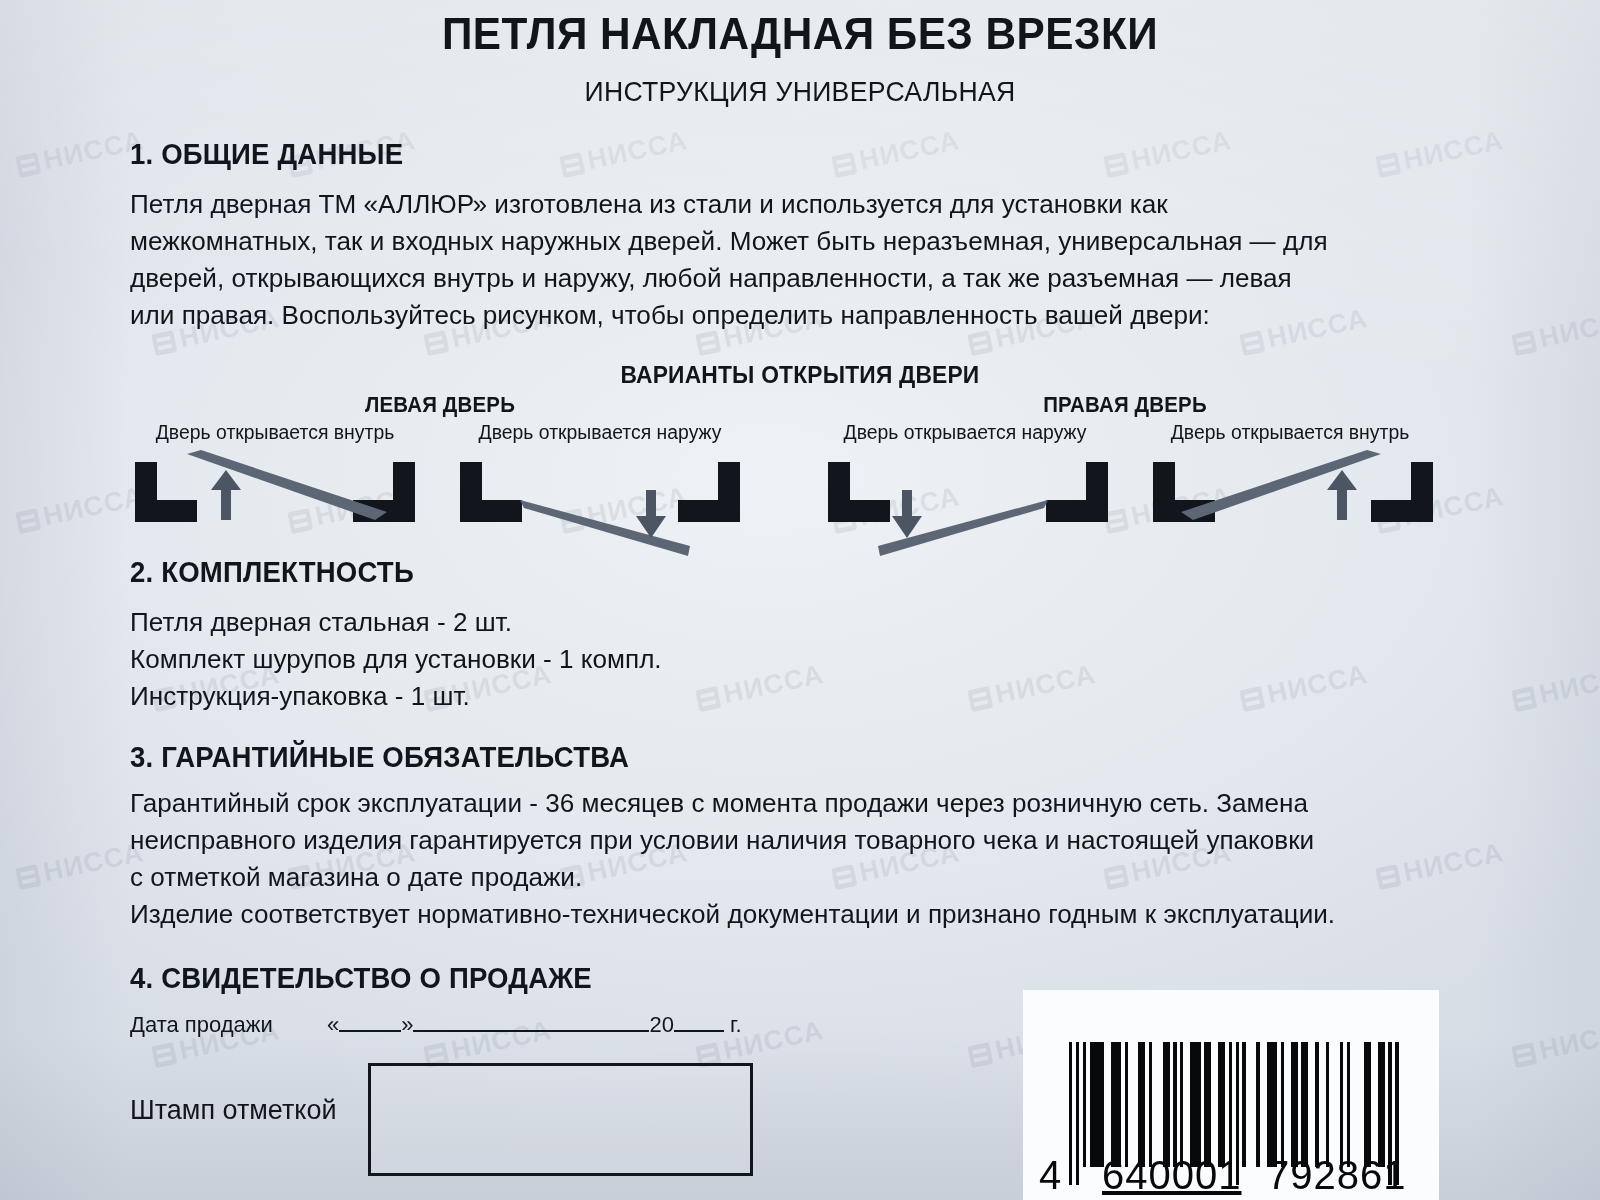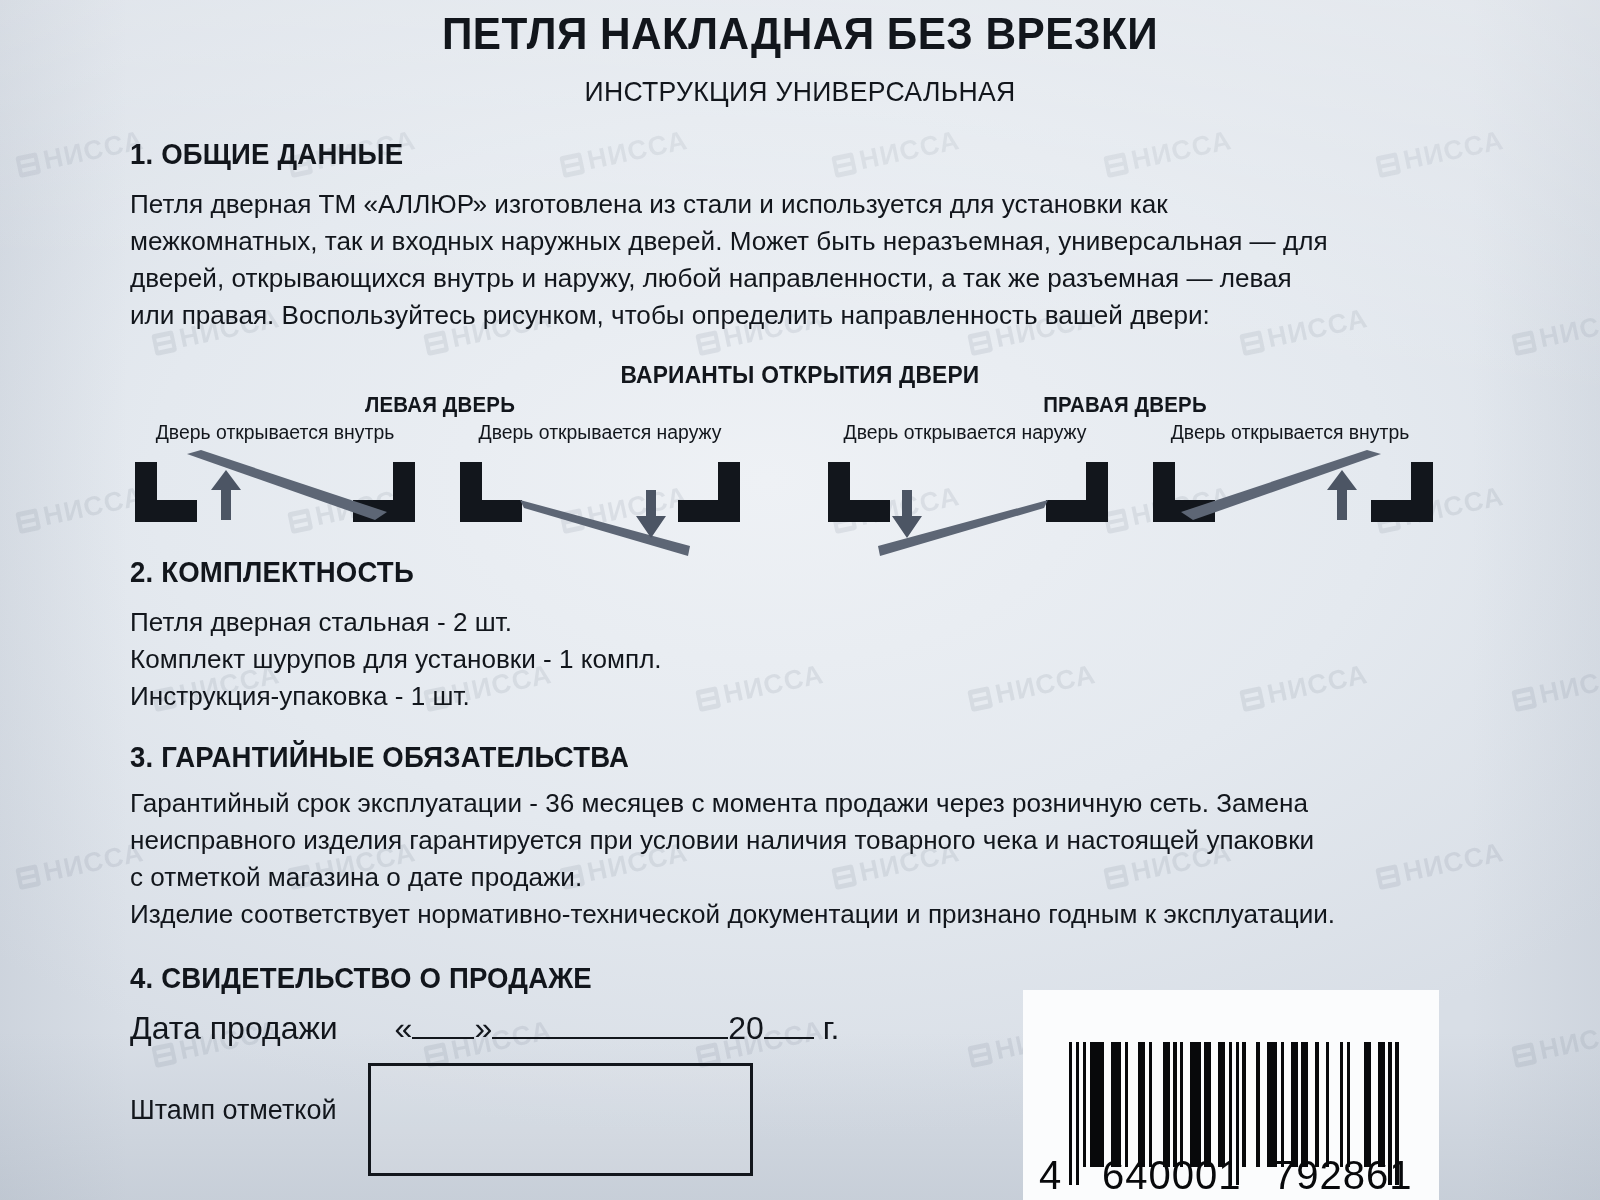--- a/index.html
+++ b/index.html
@@ -161,21 +161,21 @@
     font-size: 20px;
     text-align: center;
     transform: scaleX(0.97);
   }
 
   
   .sale-line {
     position: absolute;
     left: 130px;
     top: 1010px;
-    font-size: 32px;
+    font-size: 22px;
     white-space: nowrap;
   }
   .blank { display: inline-block; border-bottom: 2.5px solid #12161c; vertical-align: baseline; height: 22px; }
   .blank-day  { width: 62px; }
   .blank-mon  { width: 236px; }
   .blank-year { width: 50px; }
 
   .stamp-label {
     position: absolute;
     left: 130px;
@@ -216,22 +216,22 @@
   #bars i.tall { height: 143px; }
   .bc-digits {
     position: absolute;
     bottom: 2px;
     font-size: 40px;
     font-family: "Liberation Sans", sans-serif;
     letter-spacing: 1px;
     color: #08090b;
   }
   .bc-d0 { left: 16px; }
-  .bc-d1 { left: 79px; }
-  .bc-d2 { left: 250px; }
+  .bc-d1 { left: 79px; text-decoration: underline; }
+  .bc-d2 { left: 244px; }
 </style>
 </head>
 <body>
 
 <div id="sheet">
 
   <div id="watermarks">
       <div class="wm" style="left: -120px; top: -40px;"></div>
       <div class="wm" style="left: 152px; top: -40px;"></div>
       <div class="wm" style="left: 424px; top: -40px;"></div>

